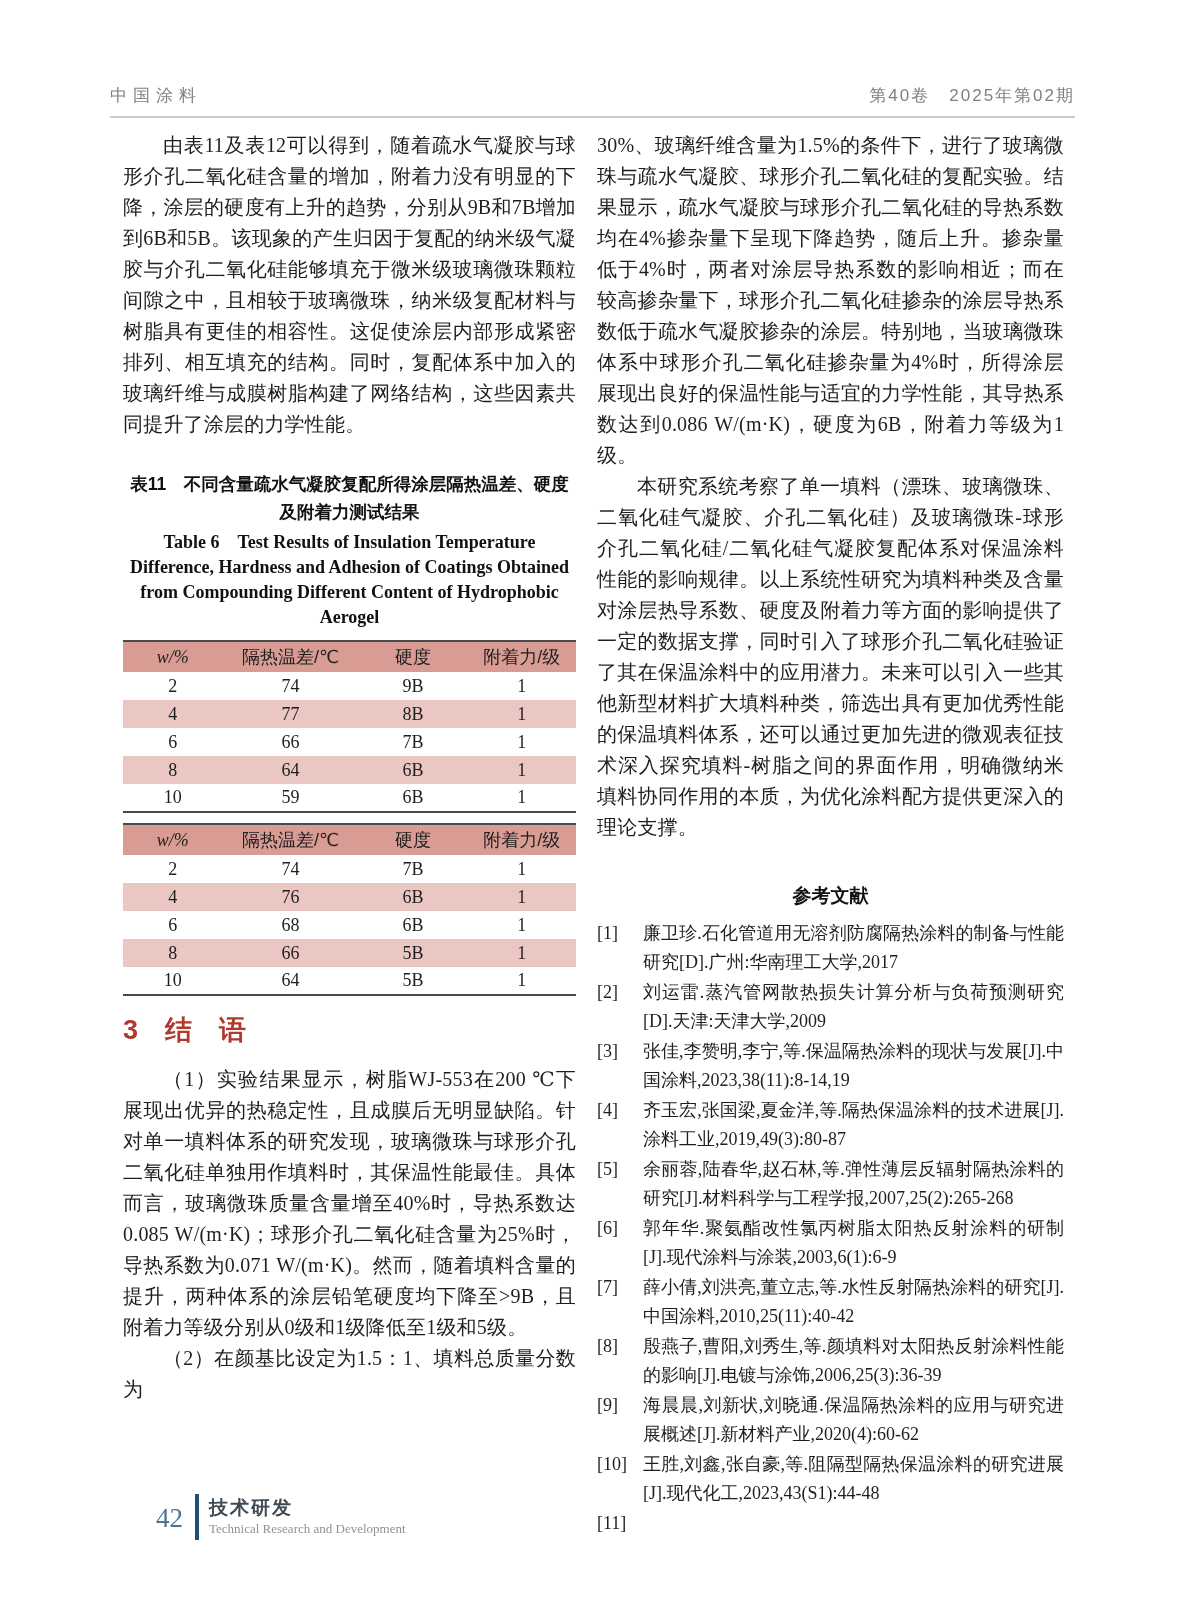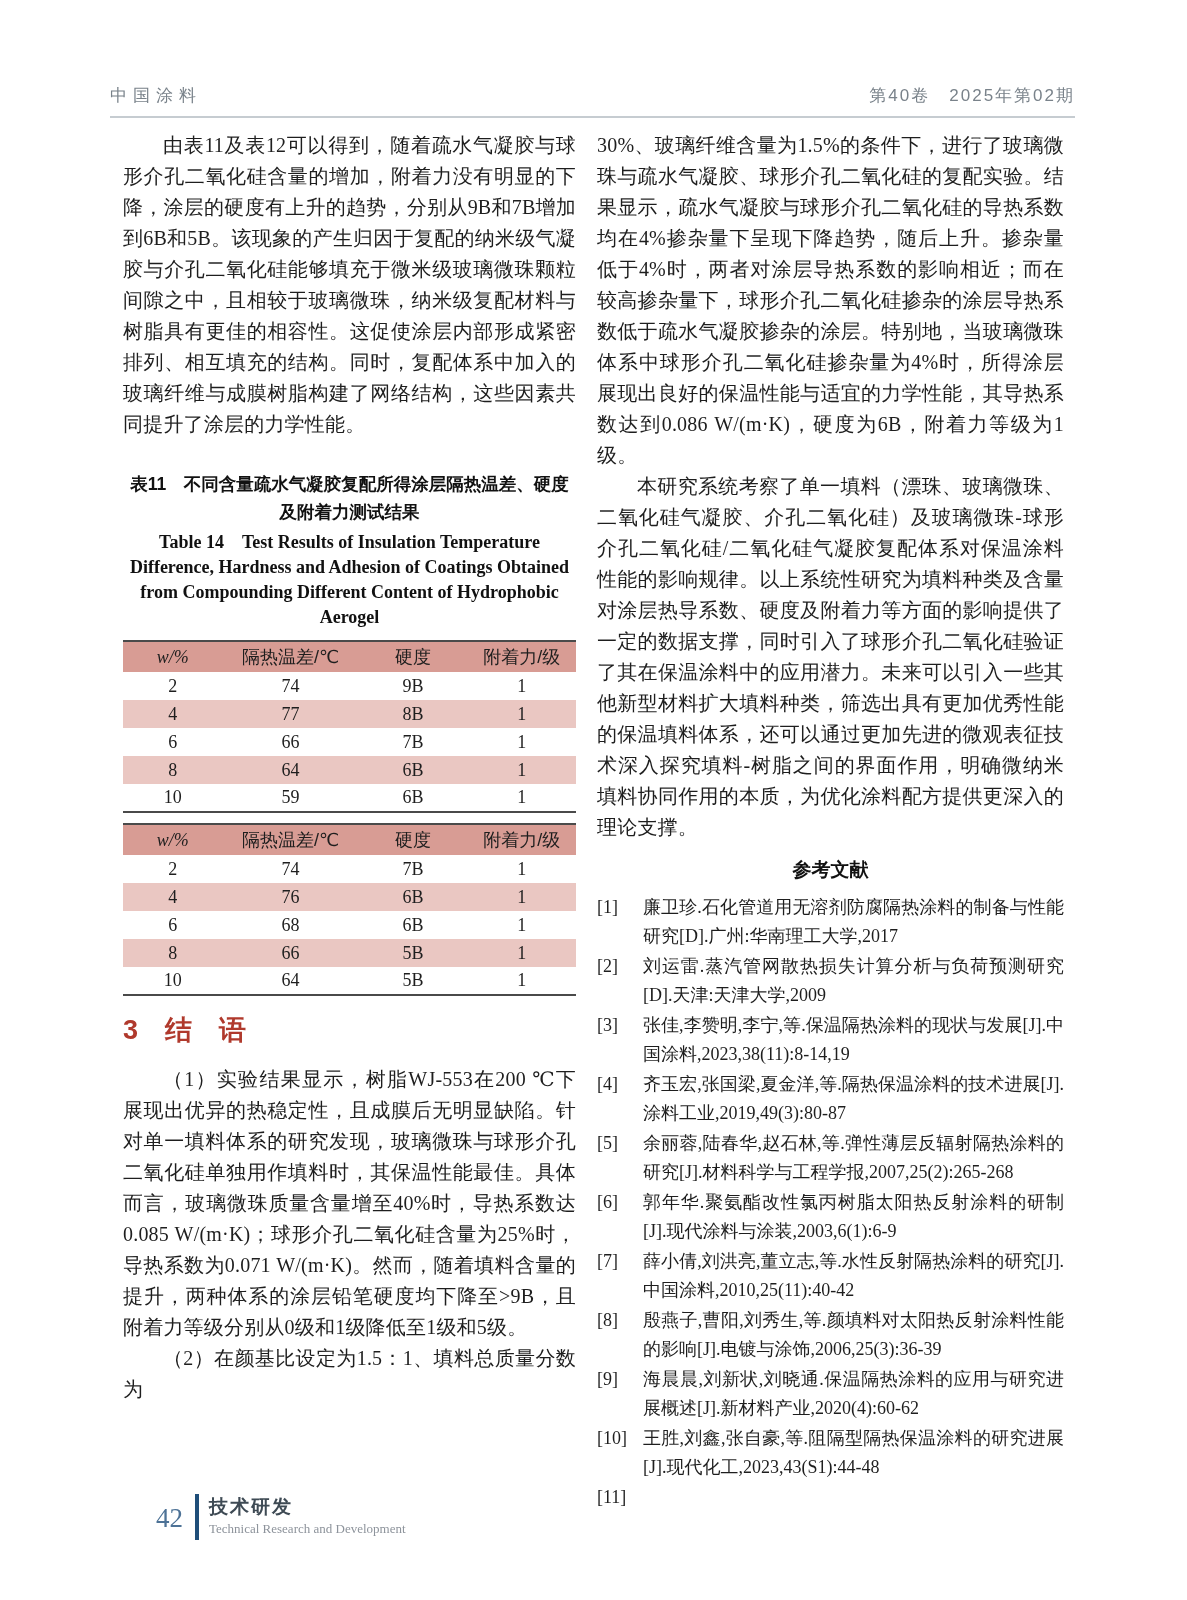--- a/index.html
+++ b/index.html
@@ -60,21 +60,21 @@
   table.data col.c1 { width:22%; } table.data col.c2 { width:30%; }
   table.data col.c3 { width:24%; } table.data col.c4 { width:24%; }
   
   .sec-head {
     margin-top:14px; margin-bottom:14px;
     color:#b0392c; font-weight:bold; font-size:27px; line-height:40px;
     font-family:"Liberation Sans","DejaVu Sans",sans-serif;
   }
   
   .ref-title {
-    margin-top:14px; margin-bottom:10px; text-align:center;
+    margin-top:40px; margin-bottom:10px; text-align:center;
     font-weight:bold; font-size:19px; color:#111;
     font-family:"Liberation Sans","DejaVu Sans",sans-serif;
   }
   .ref-item {
     position:relative; padding-left:46px; text-align:justify;
     font-size:18px; line-height:29px; margin-bottom:1px;
   }
   .ref-num { position:absolute; left:0; top:0; }
   
   .footer {
@@ -82,42 +82,42 @@
     display:flex; align-items:center;margin-left:28px;
   }
   .pagenum {
     font-size:27px; color:#4d7296; line-height:44px;
     font-family:"Liberation Serif","DejaVu Serif",serif;
     align-self:flex-end;
   }
   .footer-bar { width:4px; height:46px; background:#1f4e79; margin:0 10px 0 12px; }
   .footer-sec-zh {
     font-size:19px; font-weight:bold; color:#3e4a54; letter-spacing:2px;
-    line-height:24px; font-family:Liberation Mono, monospace;
+    line-height:24px; font-family:Liberation Sans, sans-serif;
   }
   .footer-sec-en {
     font-size:13px; color:#8d939b; line-height:18px;
     font-family:"Liberation Serif","DejaVu Serif",serif;
   }
 </style>
 </head>
 <body>
 
 <div class="page">
 
   <div class="runhead">
     <span class="journal">中国涂料</span>
     <span class="issue">第40卷　2025年第02期</span>
   </div>
 
   <div class="col col-left">
     <p class="para">由表11及表12可以得到，随着疏水气凝胶与球形介孔二氧化硅含量的增加，附着力没有明显的下降，涂层的硬度有上升的趋势，分别从9B和7B增加到6B和5B。该现象的产生归因于复配的纳米级气凝胶与介孔二氧化硅能够填充于微米级玻璃微珠颗粒间隙之中，且相较于玻璃微珠，纳米级复配材料与树脂具有更佳的相容性。这促使涂层内部形成紧密排列、相互填充的结构。同时，复配体系中加入的玻璃纤维与成膜树脂构建了网络结构，这些因素共同提升了涂层的力学性能。</p>
 
     <div class="cap-zh">表11　不同含量疏水气凝胶复配所得涂层隔热温差、硬度及附着力测试结果</div>
-    <div class="cap-en">Table 14　Test Results of Insulation Temperature Difference, Hardness and Adhesion of Coatings Obtained from Compounding Different Content of Hydrophobic Aerogel</div>
+    <div class="cap-en">Table 6　Test Results of Insulation Temperature Difference, Hardness and Adhesion of Coatings Obtained from Compounding Different Content of Hydrophobic Aerogel</div>
     <table class="data">
       <colgroup>
           <col class="c1">
           <col class="c2">
           <col class="c3">
           <col class="c4">
         </colgroup>
       <thead>
         <tr>
           <th>w/%</th>

